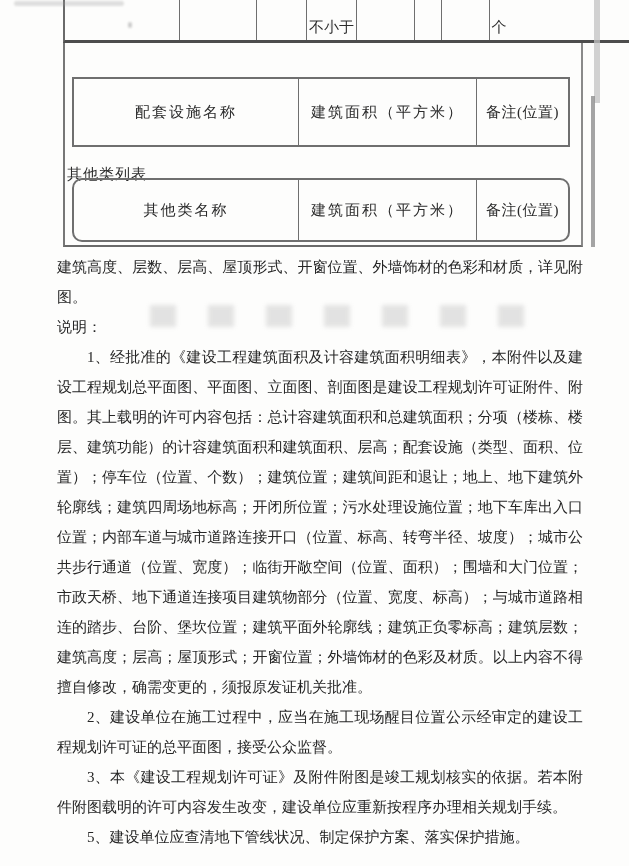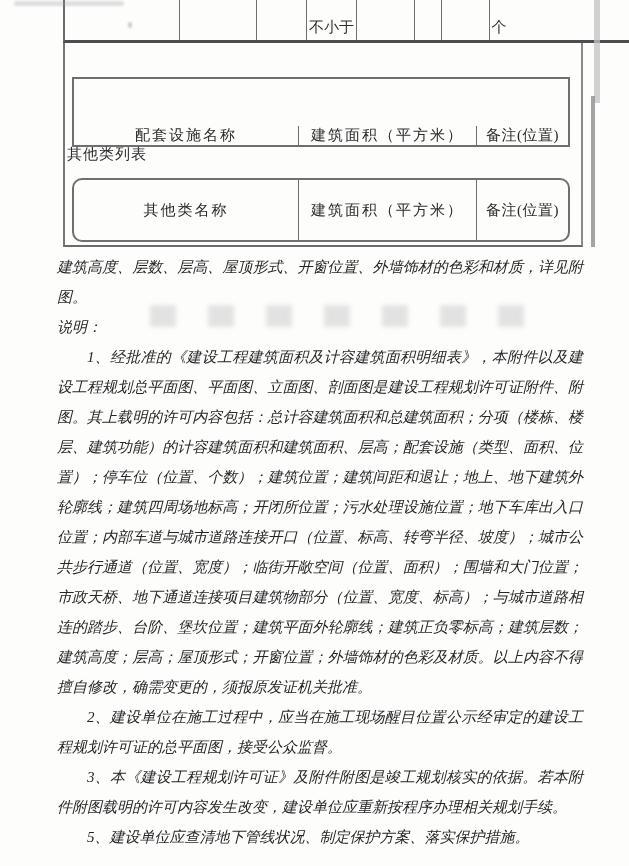--- a/index.html
+++ b/index.html
@@ -39,47 +39,47 @@
     border-right:2px solid #8a8a8a;
     border-bottom:2px solid #6a6a6a;
     box-sizing:border-box;
   }
   .section-label{
     position:absolute;left:67px;
     font-size:15px;letter-spacing:1px;color:#2b2b2b;
     line-height:24px;white-space:nowrap;
   }
   .label-1{top:48px;}
-  .label-2{top:142px;}
+  .label-2{top:162px;}
 
   .inner-table{
     position:absolute;left:72px;width:498px;
     border:2px solid #6f6f6f;box-sizing:border-box;
     display:flex;background:transparent;
   }
-  .table-1{top:77px;height:70px;align-items:flex-end;}
+  .table-1{top:77px;height:70px;}
   .table-2{top:178px;height:64px;border-radius:10px;}
   .inner-cell{
     box-sizing:border-box;
     border-right:1.5px solid #6f6f6f;
     display:flex;align-items:center;justify-content:center;
     font-size:15px;letter-spacing:2px;color:#2b2b2b;
     white-space:nowrap;overflow:hidden;
   }
   .inner-cell:last-child{border-right:none;letter-spacing:0.5px;}
   .c1{width:225px;}.c2{width:178px;}.c3{flex:1;}
 
   
   .body-text{
     position:absolute;left:57px;top:252px;width:526px;
     font-size:15px;line-height:30px;
     text-align:justify;
     color:#262626;
   }
-  .body-text p{margin:0;font-style:italic;}
+  .body-text p{margin:0;}
   .para-indent{text-indent:2em;}
 
   
   .artifact{position:absolute;pointer-events:none;}
   .streak-light{left:594px;top:0;width:6px;height:103px;background:#c3c3c3;opacity:.75;filter:blur(.4px);}
   .streak-dark{left:591px;top:96px;width:4px;height:151px;background:#8f8f8f;opacity:.8;filter:blur(.3px);}
   .smudge{background:#9a9a9a;filter:blur(1.2px);opacity:.5;border-radius:2px;}
   .sm1{left:14px;top:1px;width:110px;height:5px;opacity:.30;}
   .sm2{left:128px;top:22px;width:4px;height:6px;}
   .sm3{left:330px;top:23px;width:3px;height:5px;opacity:.35;}

